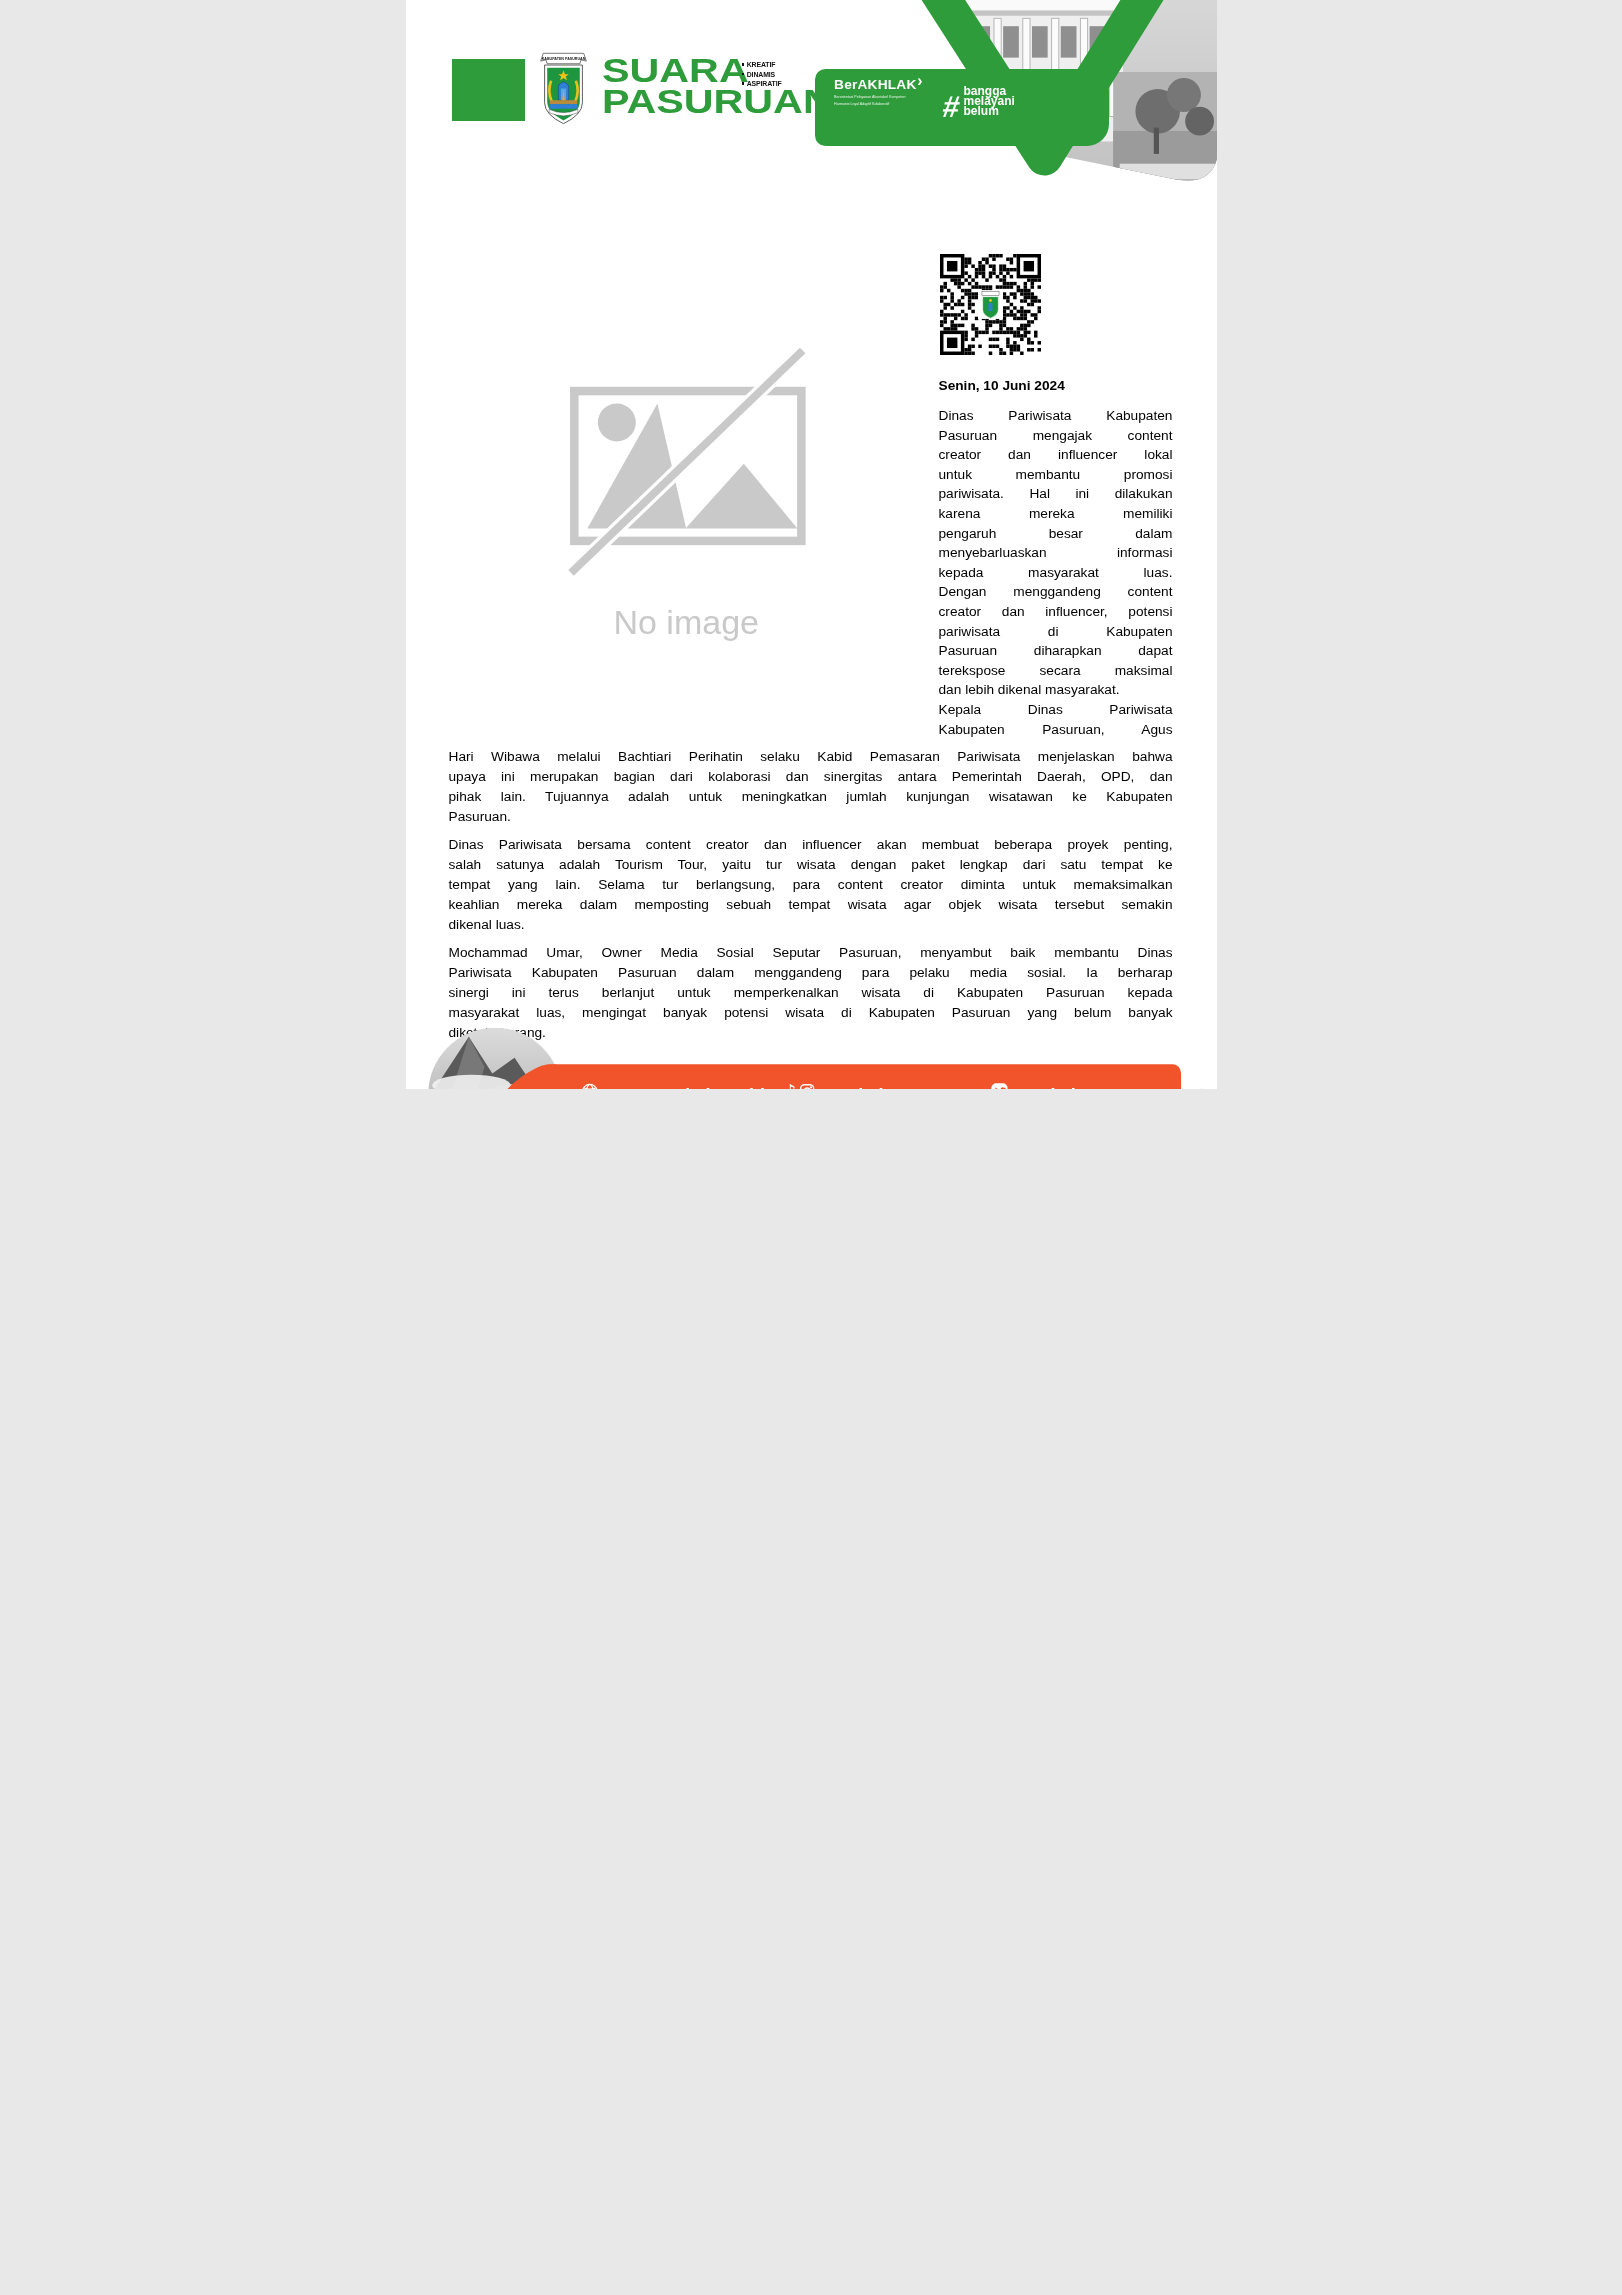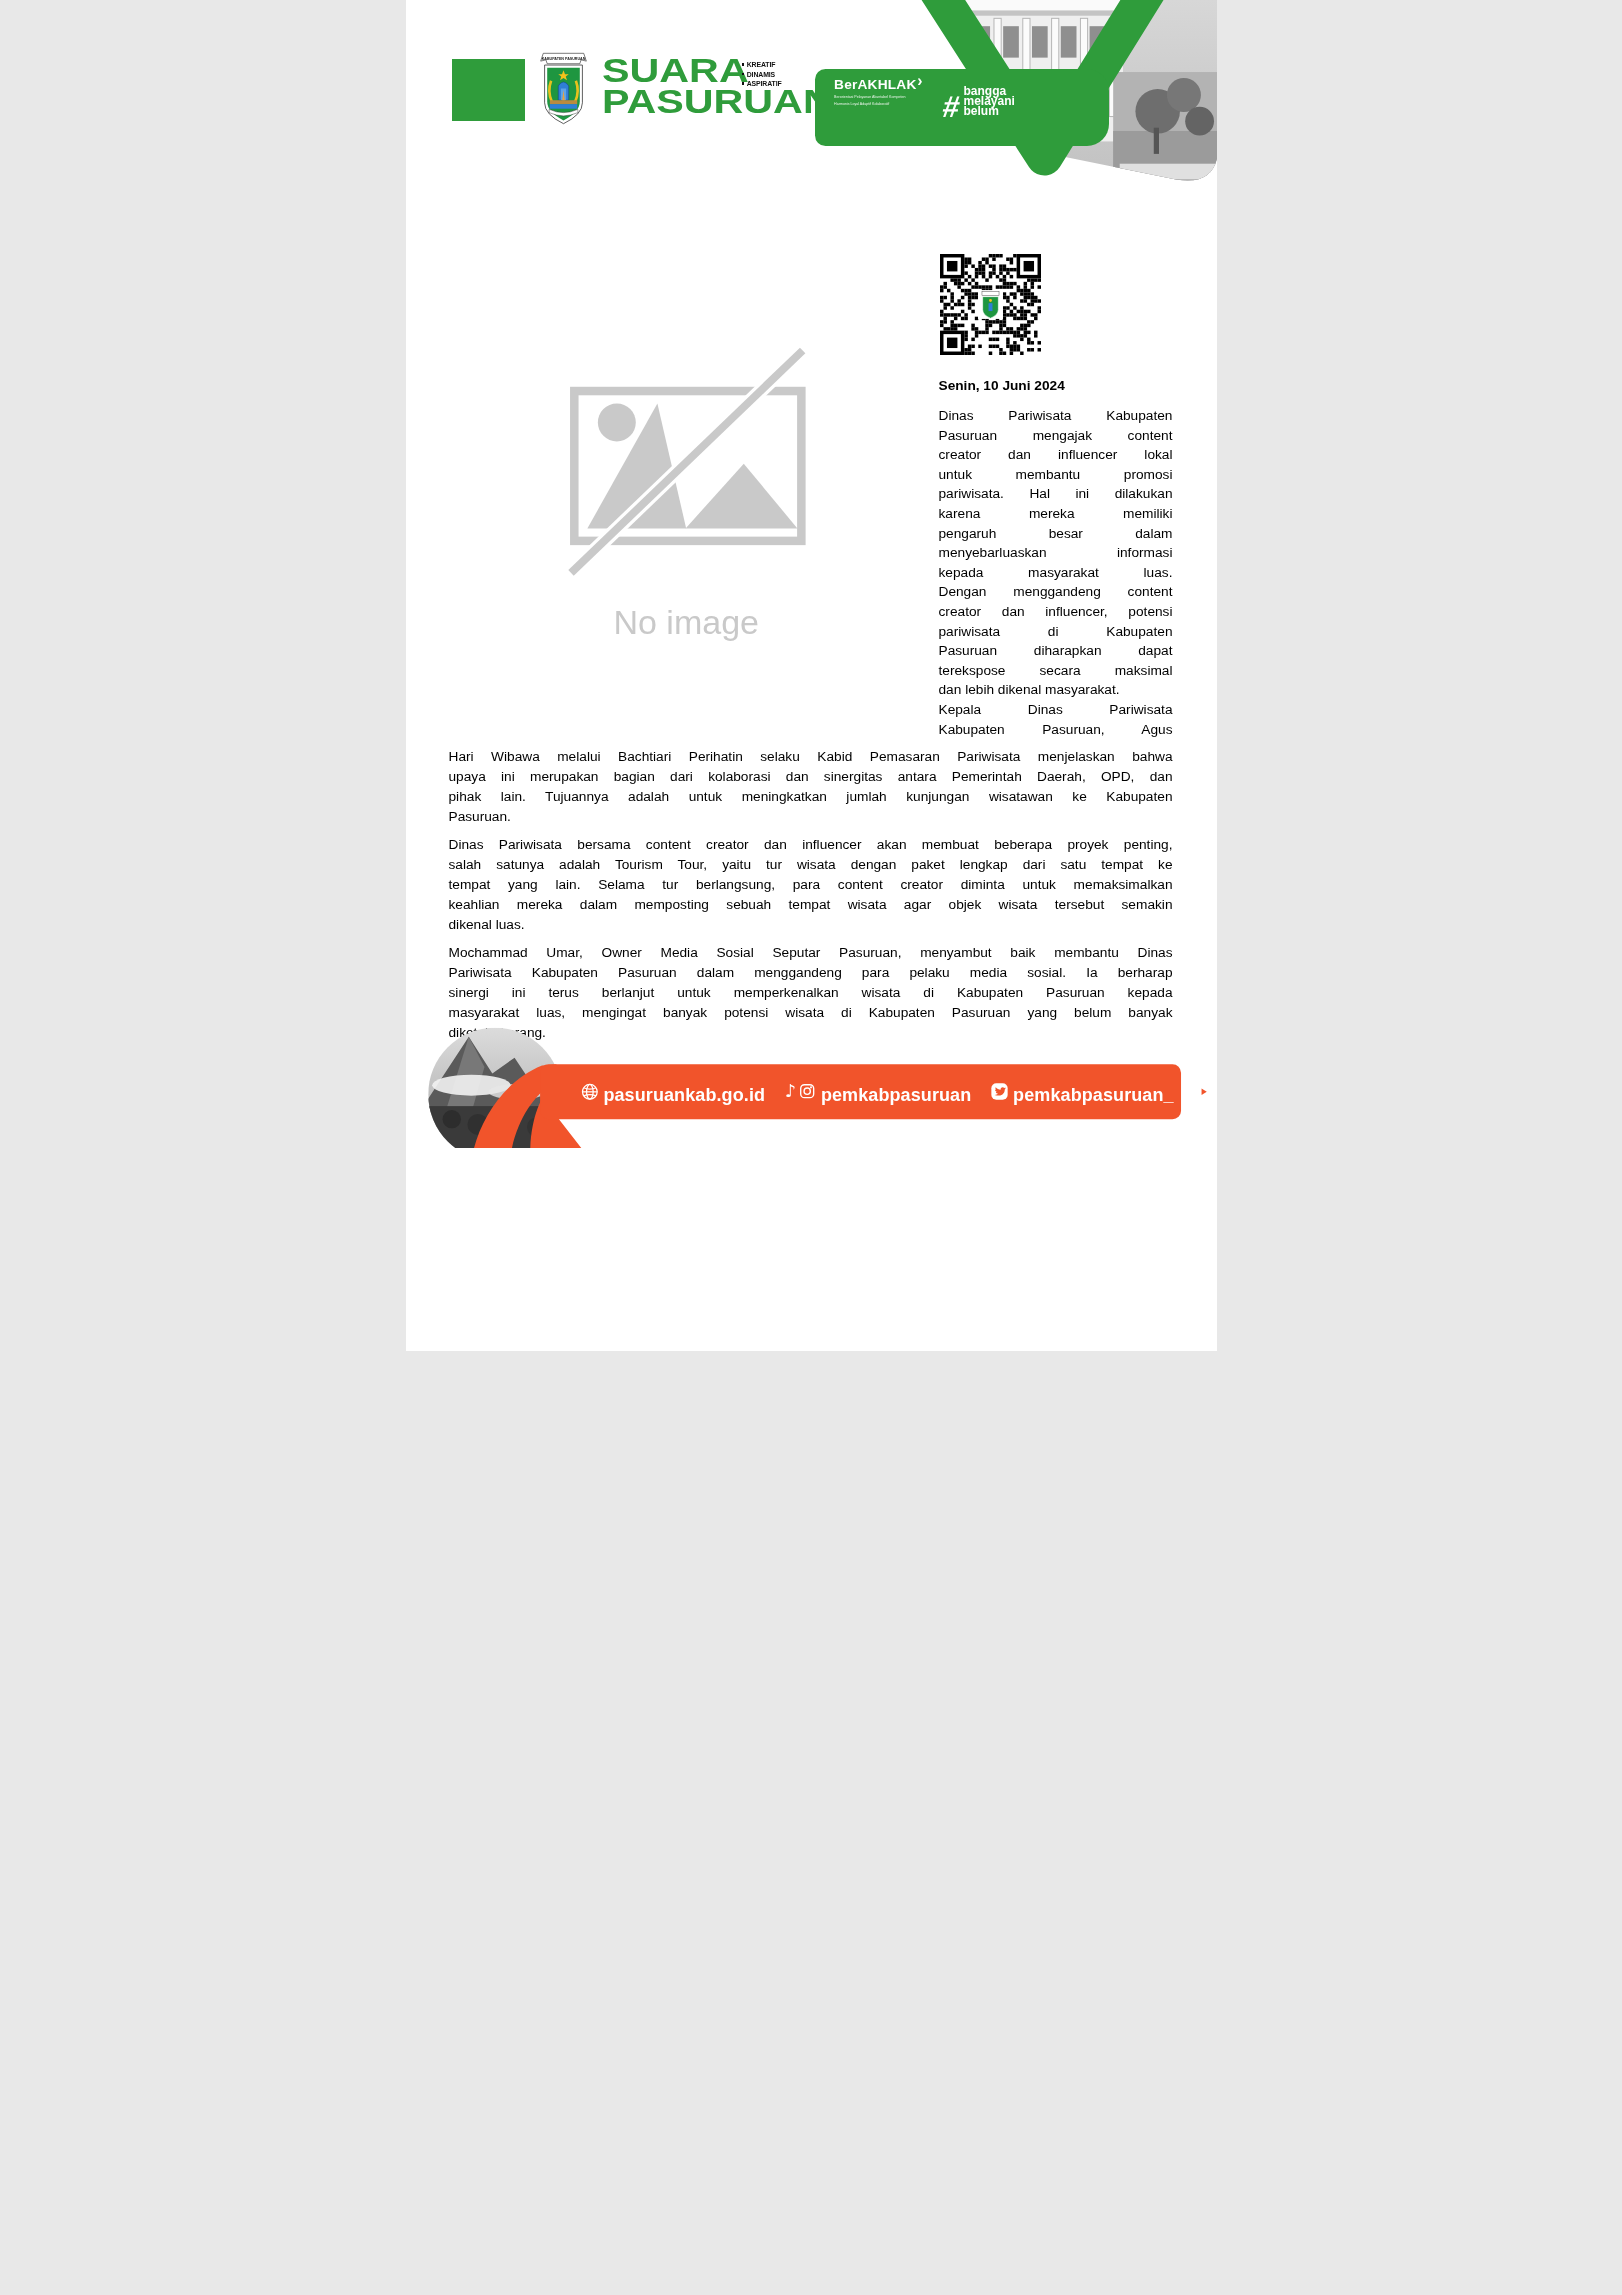--- a/index.html
+++ b/index.html
@@ -1,16 +1,16 @@
 <!DOCTYPE html>
 <html style="font-size:10.5px"><head>
 <meta charset="utf-8">
 <style>
   html,body{margin:0;padding:0;background:#e8e8e8;}
-  .page{position:relative;width:811px;height:1351px;margin:0 auto;background:#fff;overflow:hidden;
+  .page{position:relative;width:811px;height:1089px;margin:0 auto;background:#fff;overflow:hidden;
         font-family:"Liberation Sans", sans-serif;color:#000;}
   
   .green-rect{position:absolute;left:46px;top:59px;width:73px;height:62px;background:var(--green);}
   .crest{position:absolute;left:132px;top:52px;width:51px;height:73px;}
   .brand{position:absolute;left:196px;top:55px;color:var(--green);font-weight:bold;}
   .brand .bl{font-size:33px;line-height:31px;letter-spacing:0;transform:scaleX(1.25);transform-origin:left center;white-space:nowrap;}
   .tagline{position:absolute;left:336px;top:60px;font-size:6.9px;font-weight:700;color:#111;letter-spacing:-0.1px;}
   .tagline .ti{line-height:9.5px;white-space:nowrap;}
   .tagline .ti::before{content:"";display:inline-block;width:2.6px;height:2.6px;background:#111;margin-right:2.6px;vertical-align:1.3px;}
   .decor-svg{position:absolute;left:491px;top:0;width:321px;height:203px;}

